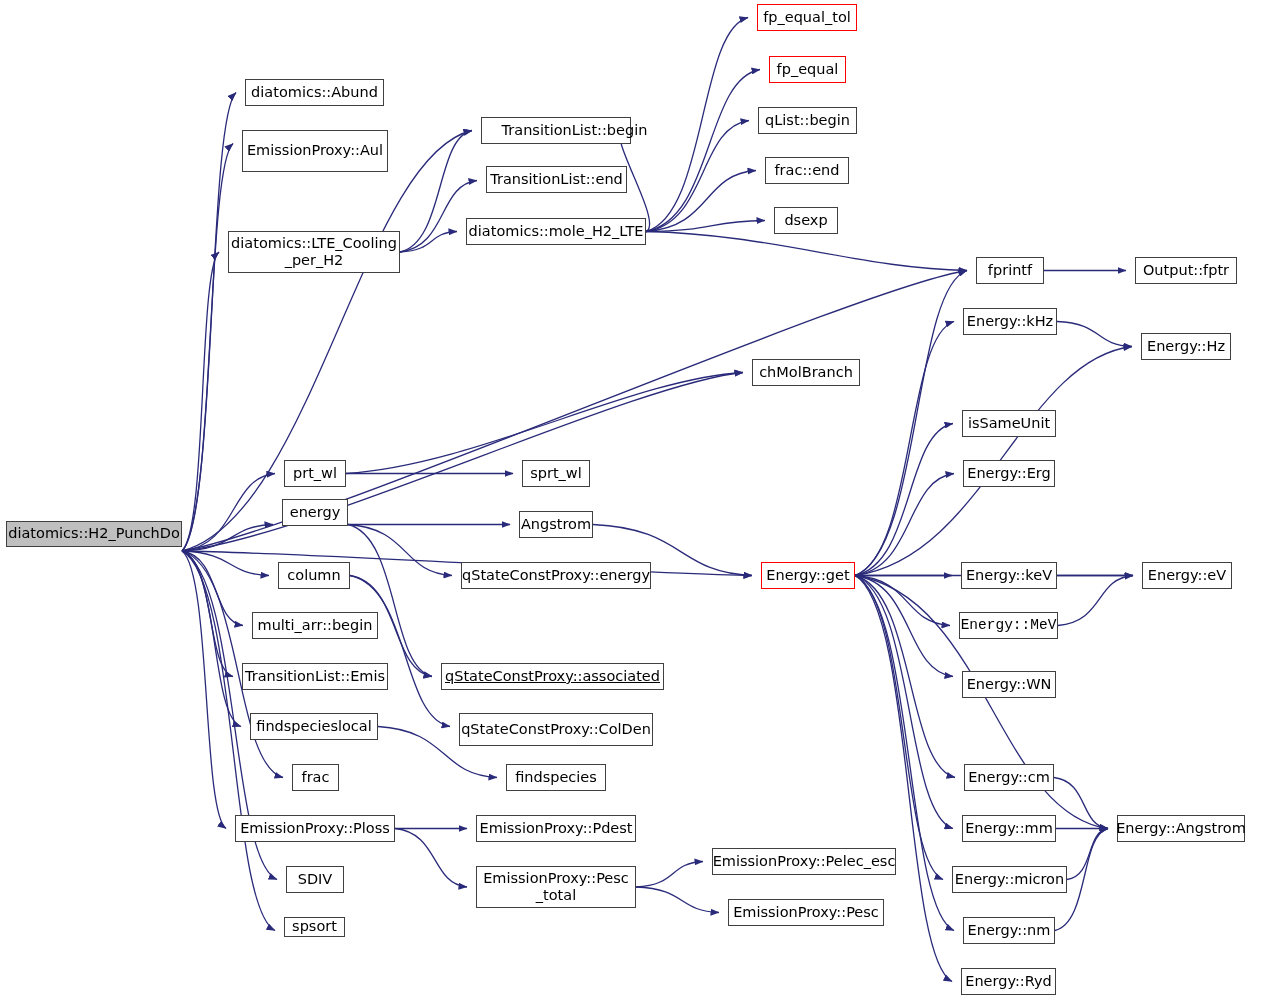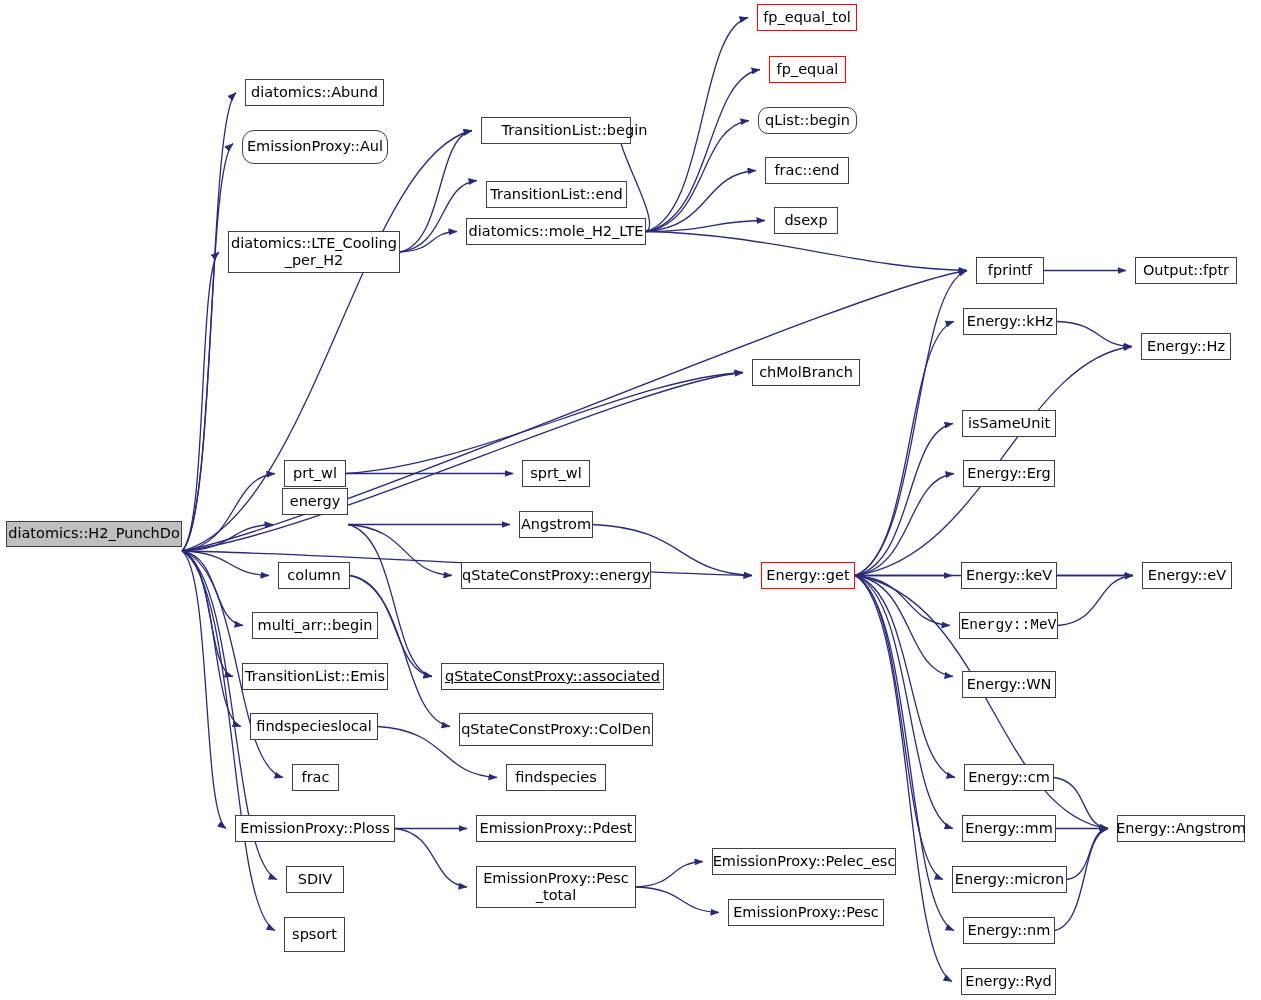--- a/index.html
+++ b/index.html
@@ -118,41 +118,41 @@
         <path d="M378,726.5 C448.4,730.58 439.4,774.44 497,777.5" marker-end="url(#arrow)"></path>
         <path d="M395,828.5 L467,828.5" marker-end="url(#arrow)"></path>
         <path d="M395,828.5 C439.55,833.18 430.55,883.49 467,887" marker-end="url(#arrow)"></path>
         <path d="M636,887 C677.8,884.96 668.8,863.03 703,861.5" marker-end="url(#arrow)"></path>
         <path d="M636,887 C686.6,889.04 677.6,910.97 719,912.5" marker-end="url(#arrow)"></path>
       </g>
   </svg>
   <div id="node-layer">
       <div class="node root" style="left: 6px; top: 521px; width: 176px; height: 26px;">diatomics::H2_PunchDo</div>
       <div class="node" style="left: 245px; top: 79px; width: 139px; height: 27px;">diatomics::Abund</div>
-      <div class="node" style="left: 242px; top: 130px; width: 146px; height: 34px; border-radius: 12px;">EmissionProxy::Aul</div>
+      <div class="node" style="left: 242px; top: 130px; width: 146px; height: 42px;">EmissionProxy::Aul</div>
       <div class="node" style="left: 228px; top: 231px; width: 172px; height: 42px;">diatomics::LTE_Cooling
 _per_H2</div>
       <div class="node" style="left: 481px; top: 117px; width: 150px; height: 27px; padding-left: 37px;">TransitionList::begin</div>
-      <div class="node" style="left: 486px; top: 181px; width: 141px; height: 27px;">TransitionList::end</div>
+      <div class="node" style="left: 486px; top: 166px; width: 141px; height: 27px;">TransitionList::end</div>
       <div class="node" style="left: 466px; top: 218px; width: 180px; height: 27px;">diatomics::mole_H2_LTE</div>
       <div class="node highlight" style="left: 757px; top: 4px; width: 100px; height: 27px;">fp_equal_tol</div>
       <div class="node highlight" style="left: 769px; top: 56px; width: 77px; height: 27px;">fp_equal</div>
-      <div class="node" style="left: 758px; top: 107px; width: 99px; height: 27px; border-radius: 10px;">qList::begin</div>
+      <div class="node" style="left: 758px; top: 107px; width: 99px; height: 27px;">qList::begin</div>
       <div class="node" style="left: 765px; top: 157px; width: 84px; height: 27px;">frac::end</div>
       <div class="node" style="left: 774px; top: 207px; width: 64px; height: 27px;">dsexp</div>
       <div class="node" style="left: 976px; top: 257px; width: 68px; height: 27px;">fprintf</div>
       <div class="node" style="left: 1135px; top: 257px; width: 102px; height: 27px;">Output::fptr</div>
       <div class="node" style="left: 963px; top: 308px; width: 94px; height: 27px;">Energy::kHz</div>
       <div class="node" style="left: 1141px; top: 333px; width: 90px; height: 27px;">Energy::Hz</div>
       <div class="node" style="left: 752px; top: 359px; width: 108px; height: 27px;">chMolBranch</div>
       <div class="node" style="left: 962px; top: 410px; width: 94px; height: 27px;">isSameUnit</div>
       <div class="node" style="left: 963px; top: 460px; width: 92px; height: 27px;">Energy::Erg</div>
       <div class="node" style="left: 284px; top: 460px; width: 62px; height: 27px;">prt_wl</div>
       <div class="node" style="left: 522px; top: 460px; width: 68px; height: 27px;">sprt_wl</div>
-      <div class="node" style="left: 282px; top: 488px; width: 66px; height: 27px;">energy</div>
+      <div class="node" style="left: 282px; top: 499px; width: 66px; height: 27px;">energy</div>
       <div class="node" style="left: 519px; top: 511px; width: 74px; height: 27px;">Angstrom</div>
       <div class="node highlight" style="left: 761px; top: 562px; width: 94px; height: 27px;">Energy::get</div>
       <div class="node" style="left: 278px; top: 562px; width: 72px; height: 27px;">column</div>
       <div class="node" style="left: 461px; top: 562px; width: 190px; height: 27px;">qStateConstProxy::energy</div>
       <div class="node" style="left: 961px; top: 562px; width: 96px; height: 27px;">Energy::keV</div>
       <div class="node" style="left: 1142px; top: 562px; width: 90px; height: 27px;">Energy::eV</div>
       <div class="node" style="left: 252px; top: 612px; width: 126px; height: 27px;">multi_arr::begin</div>
       <div class="node" style="left: 959px; top: 612px; width: 99px; height: 27px; font-family: Liberation Mono, monospace;">Energy::MeV</div>
       <div class="node" style="left: 242px; top: 663px; width: 146px; height: 27px;">TransitionList::Emis</div>
       <div class="node" style="left: 441px; top: 663px; width: 223px; height: 27px; text-decoration: underline;">qStateConstProxy::associated</div>
@@ -166,16 +166,16 @@
       <div class="node" style="left: 476px; top: 815px; width: 160px; height: 27px;">EmissionProxy::Pdest</div>
       <div class="node" style="left: 962px; top: 815px; width: 94px; height: 27px;">Energy::mm</div>
       <div class="node" style="left: 1117px; top: 815px; width: 128px; height: 27px;">Energy::Angstrom</div>
       <div class="node" style="left: 712px; top: 848px; width: 184px; height: 27px;">EmissionProxy::Pelec_esc</div>
       <div class="node" style="left: 286px; top: 866px; width: 58px; height: 27px;">SDIV</div>
       <div class="node" style="left: 476px; top: 866px; width: 160px; height: 42px;">EmissionProxy::Pesc
 _total</div>
       <div class="node" style="left: 952px; top: 866px; width: 115px; height: 27px;">Energy::micron</div>
       <div class="node" style="left: 728px; top: 899px; width: 156px; height: 27px;">EmissionProxy::Pesc</div>
       <div class="node" style="left: 963px; top: 917px; width: 92px; height: 27px;">Energy::nm</div>
-      <div class="node" style="left: 284px; top: 917px; width: 61px; height: 35px;">spsort</div>
+      <div class="node" style="left: 284px; top: 917px; width: 61px; height: 20px;">spsort</div>
       <div class="node" style="left: 961px; top: 968px; width: 95px; height: 27px;">Energy::Ryd</div>
     </div>
 </div>
 
 </body></html>

